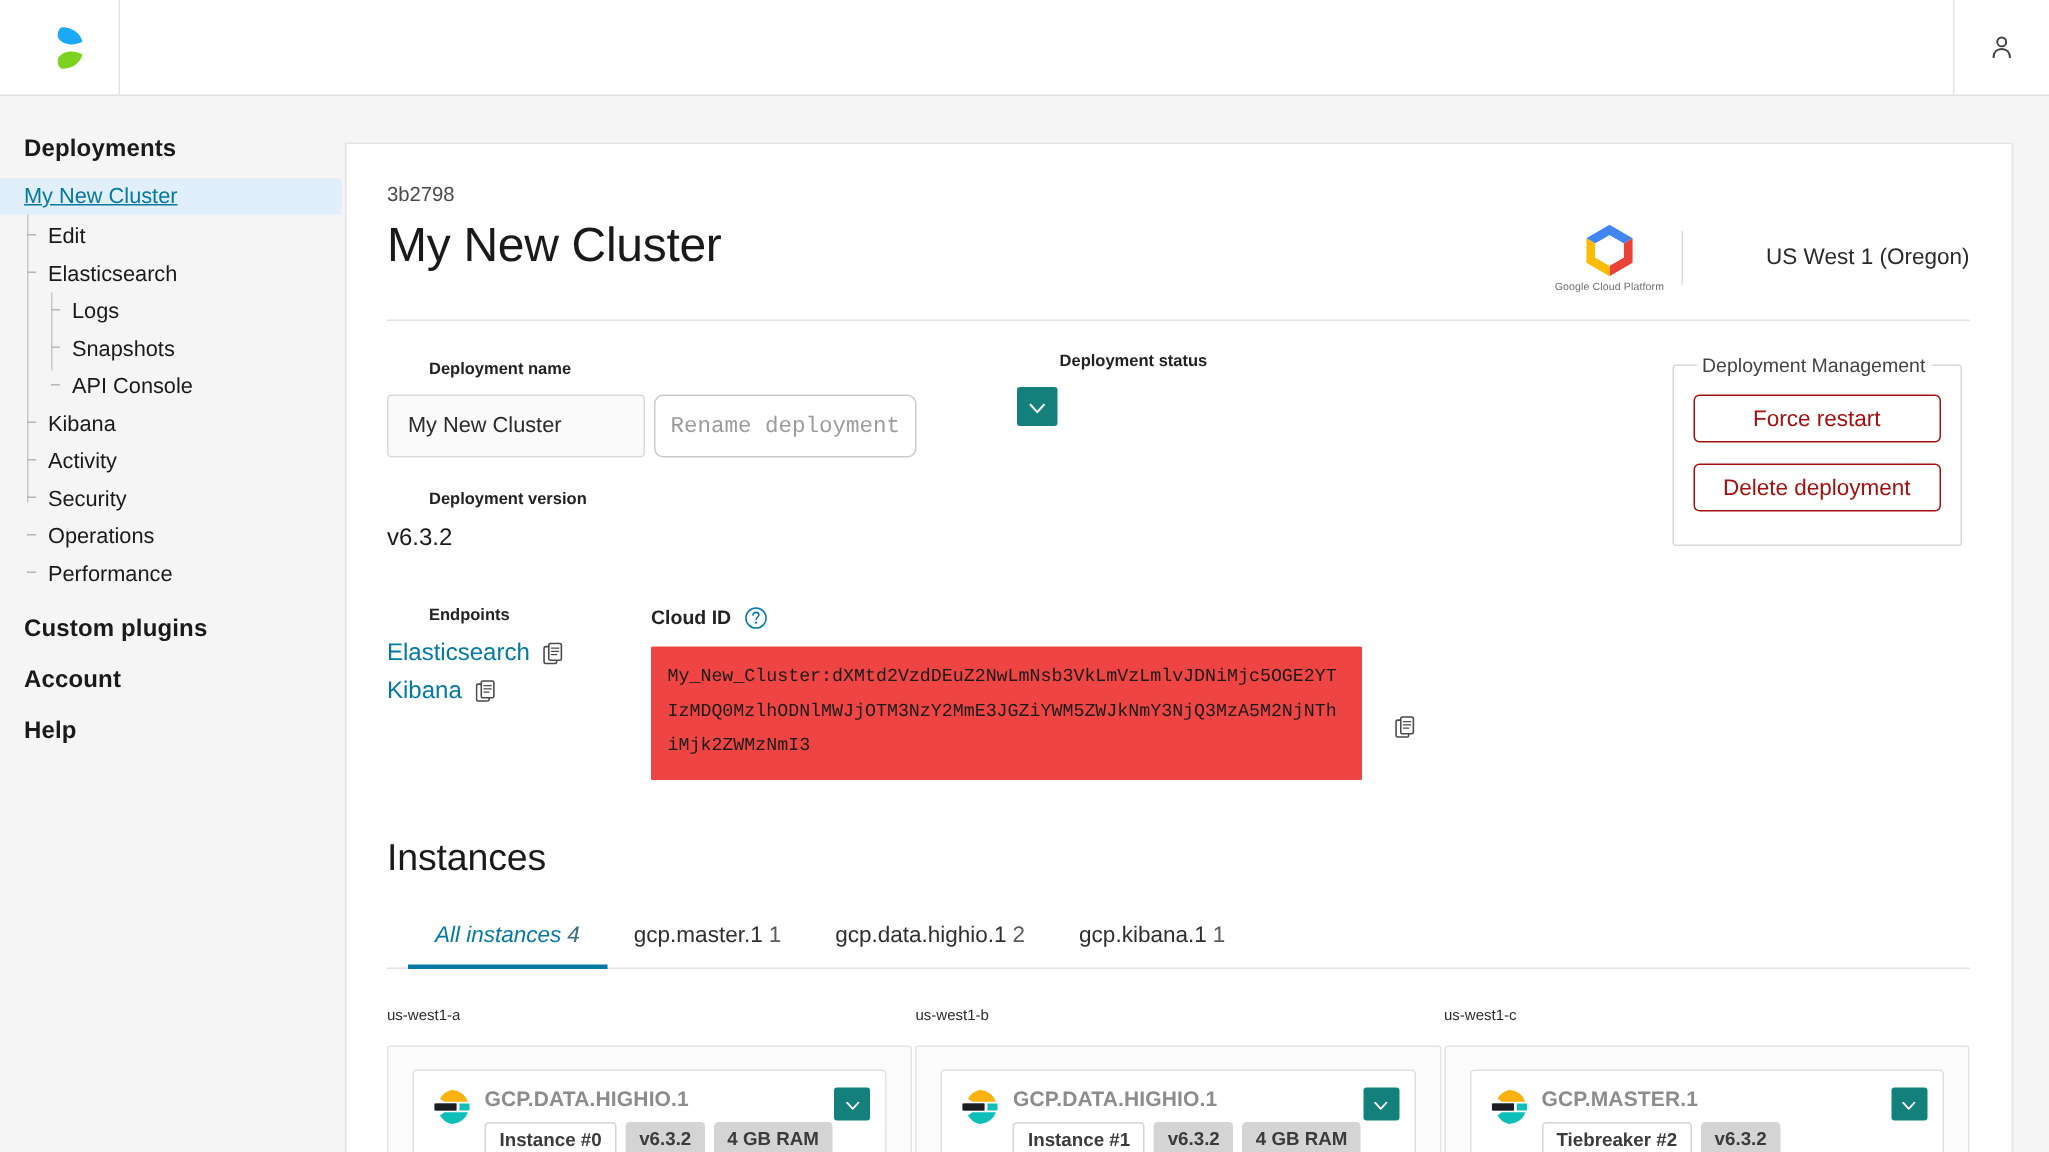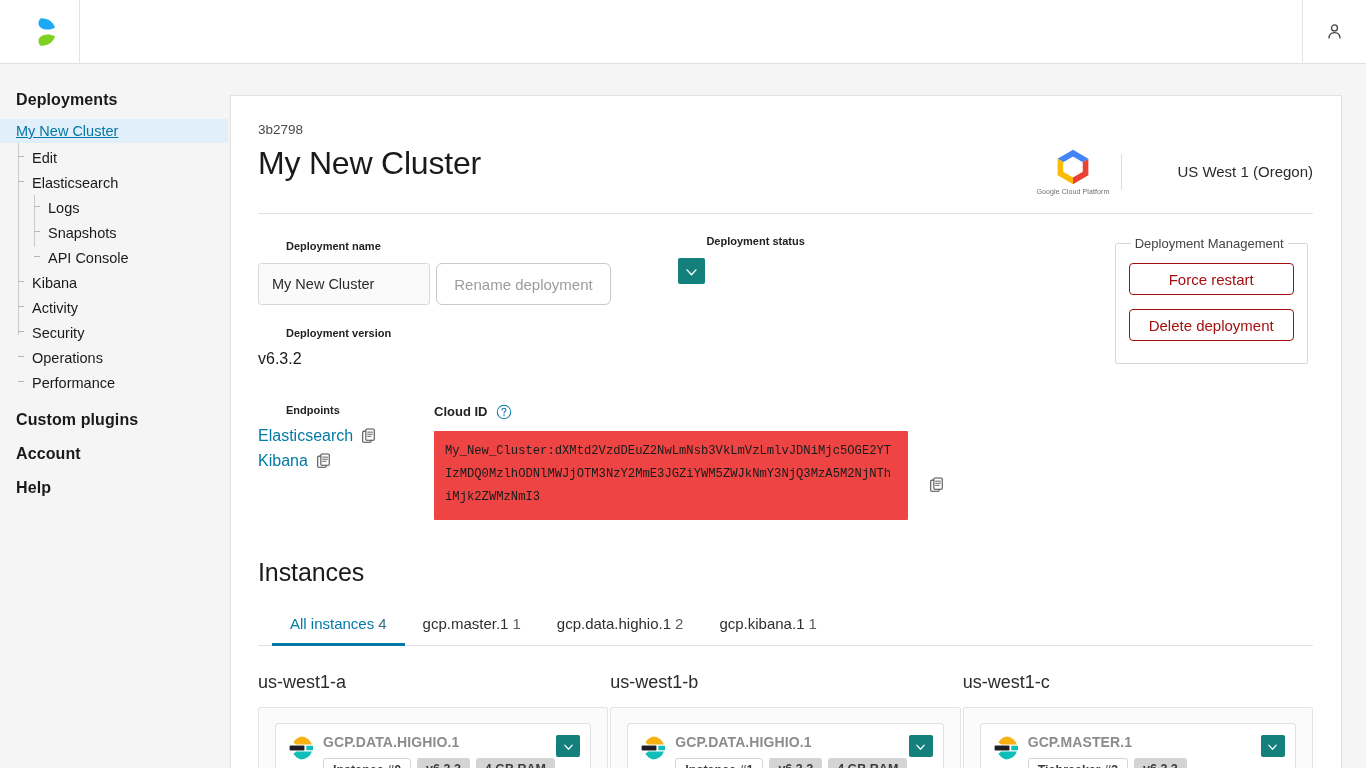--- a/index.html
+++ b/index.html
@@ -125,21 +125,21 @@
     padding: 0 13px; outline: none;
     font-family: "Liberation Sans", sans-serif;
   }
   .rename-btn {
     margin-left: 6px;
     width: 175px; height: 42px;
     border: 1px solid #c9c9c9; border-radius: 6px;
     background: #ffffff;
     font-size: 15px; color: #9c9c9c;
     cursor: pointer;
-    font-family: Liberation Sans, sans-serif;
+    font-family: Liberation Mono, monospace;
   }
 
   .status-chip {
     width: 27px; height: 26px; border-radius: 2px;
     background: #14807c;
     display: flex; align-items: center; justify-content: center;
   }
   .chk { width: 13px; height: 13px; display: block; }
 
   
@@ -199,27 +199,27 @@
     border-bottom: 1px solid #e2e2e2;
     margin-top: 22px; padding-left: 14px;
   }
   .tab {
     font-size: 15px; color: #2f2f2f;
     padding: 6px 18px 11px 18px;
     cursor: pointer; white-space: nowrap;
     border-bottom: 3px solid transparent;
     margin-bottom: -1px;
   }
-  .tab.active { color: #0479a5; border-bottom-color: #0479a5; }
+  .tab.active { color: #0479a5; border-bottom-color: #0479a5; font-style: italic; }
   .tab .cnt { color: #5c5c5c; margin-left: 4px; }
   .tab.active .cnt { color: #3f6f82; }
 
   .zones { display: flex; margin-top: 26px; gap: 2px; }
   .zone { width: 362px; }
-  .zone-name { font-size: 18px; color: #2c2c2c; margin-bottom: 14px; }
+  .zone-name { font-size: 10px; color: #2c2c2c; margin-bottom: 14px; }
   .zone-panel {
     border: 1px solid #e4e4e4; background: #fbfbfb;
     border-radius: 2px; padding: 15px 16px 16px 16px;
   }
   .inst-card {
     border: 1px solid #e0e0e0; background: #ffffff;
     border-radius: 3px; padding: 10px 10px 12px 12px;
     display: flex; align-items: flex-start;
   }
   .es-logo { width: 26px; height: 26px; display: block; flex: 0 0 auto; margin-top: 1px; }

